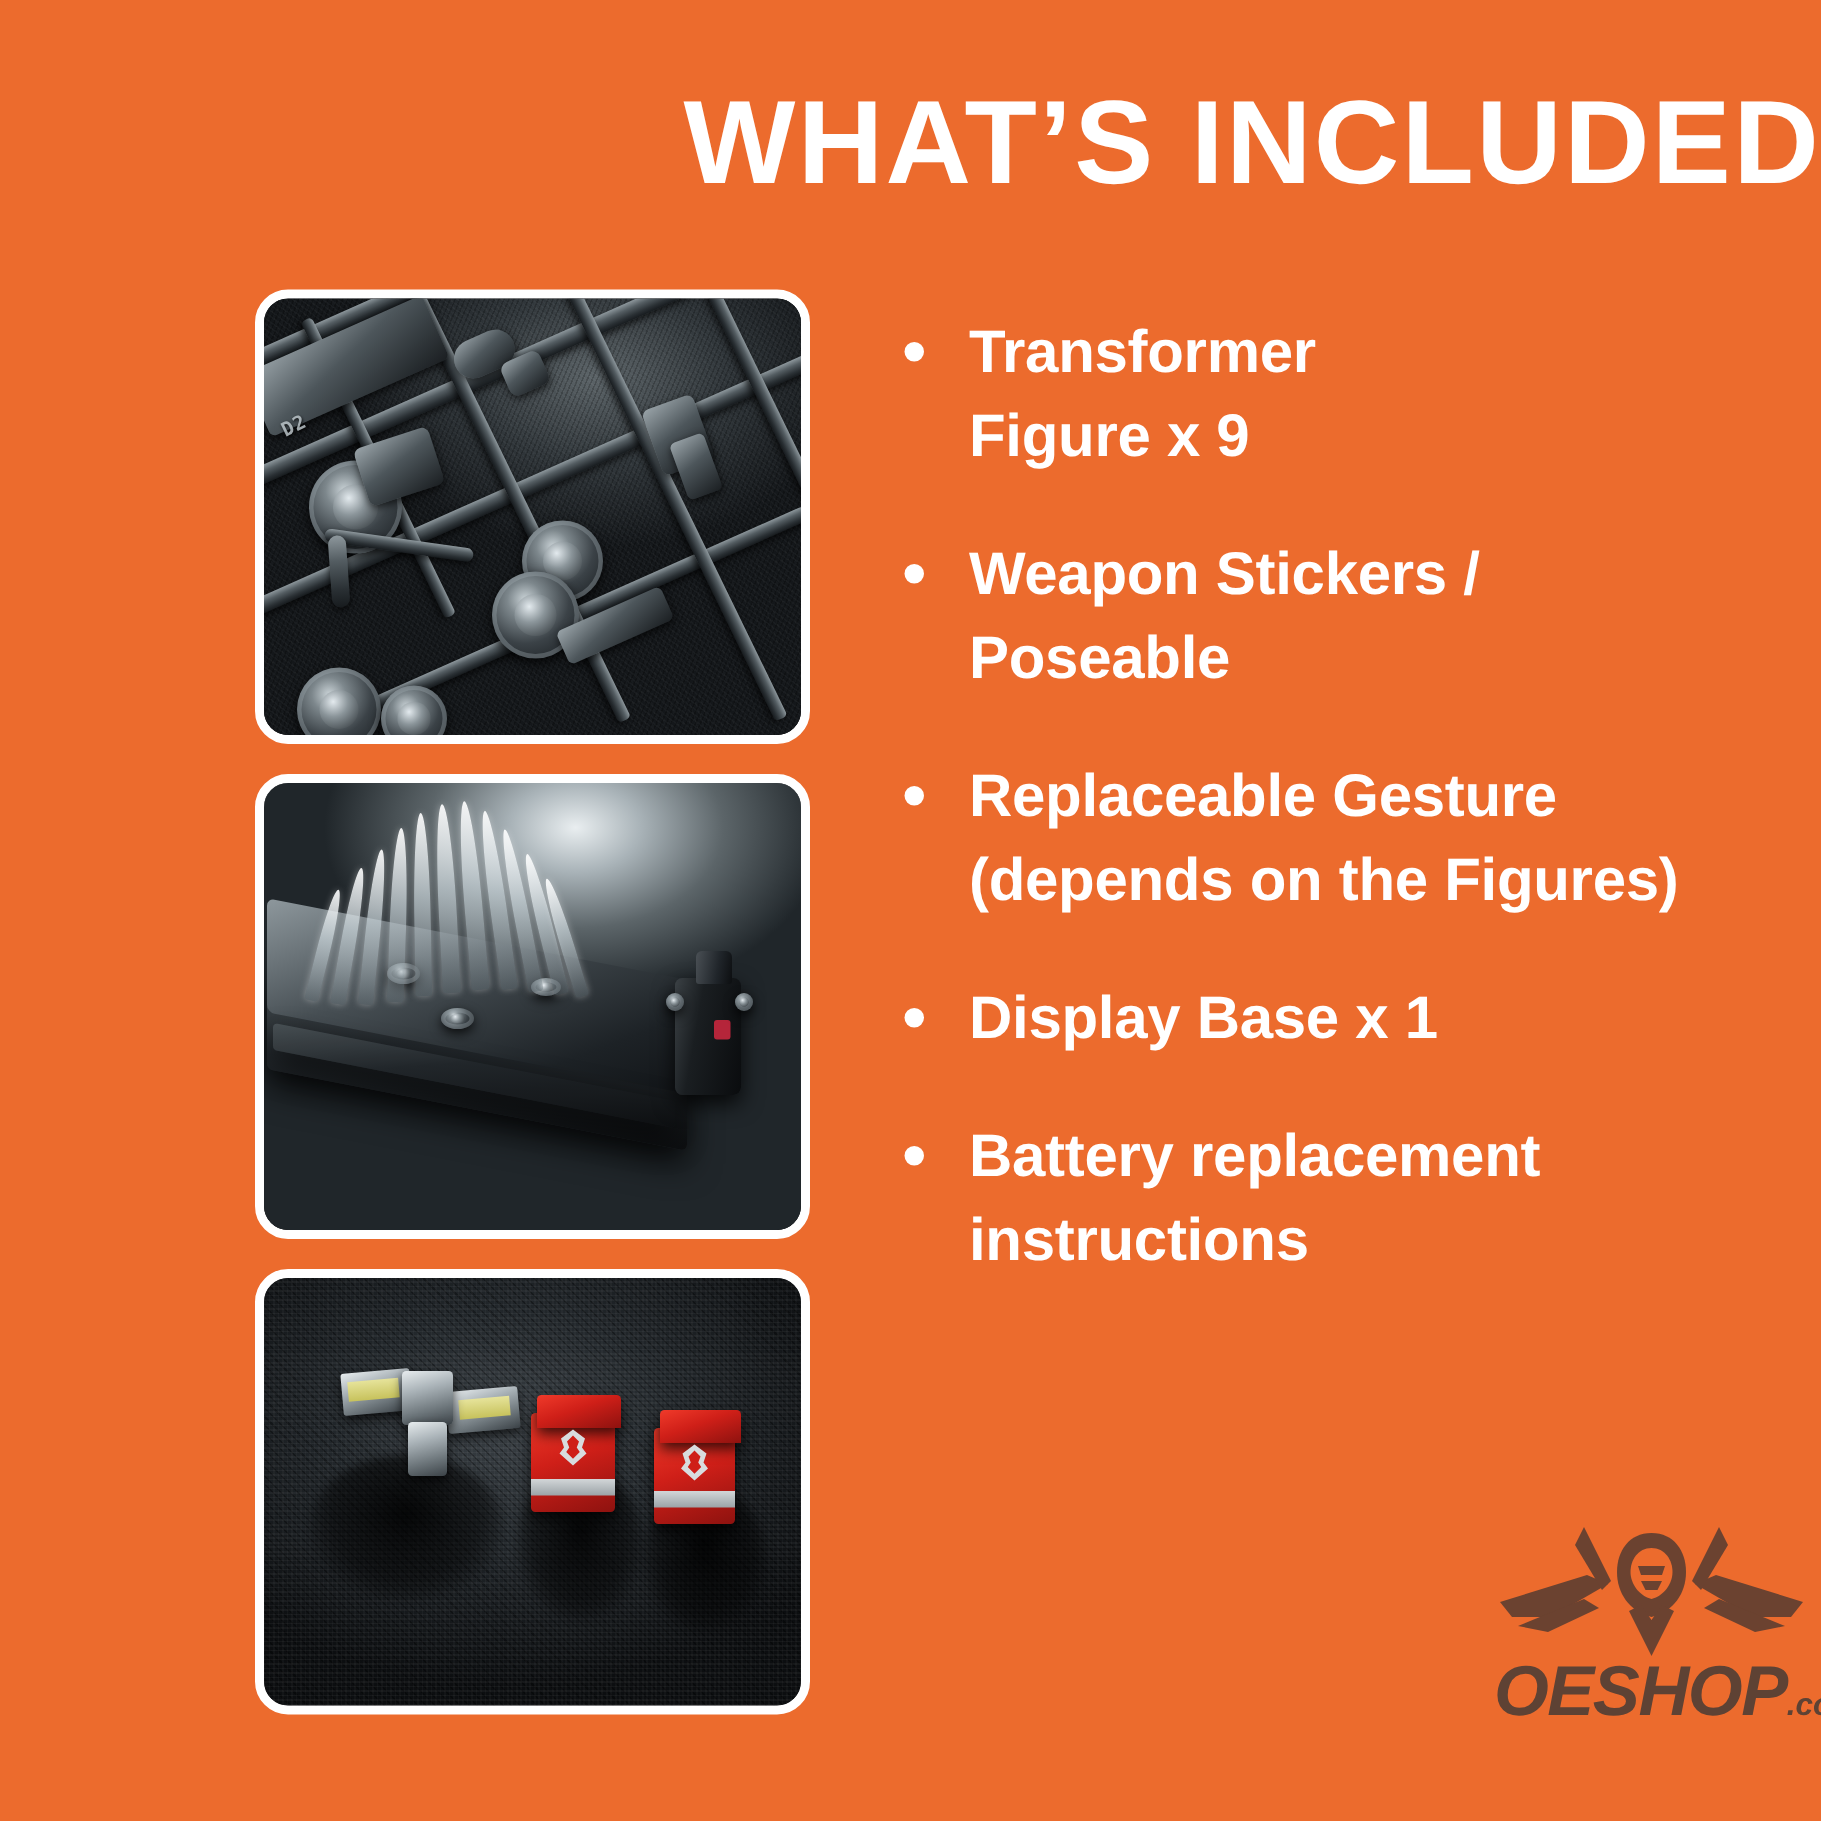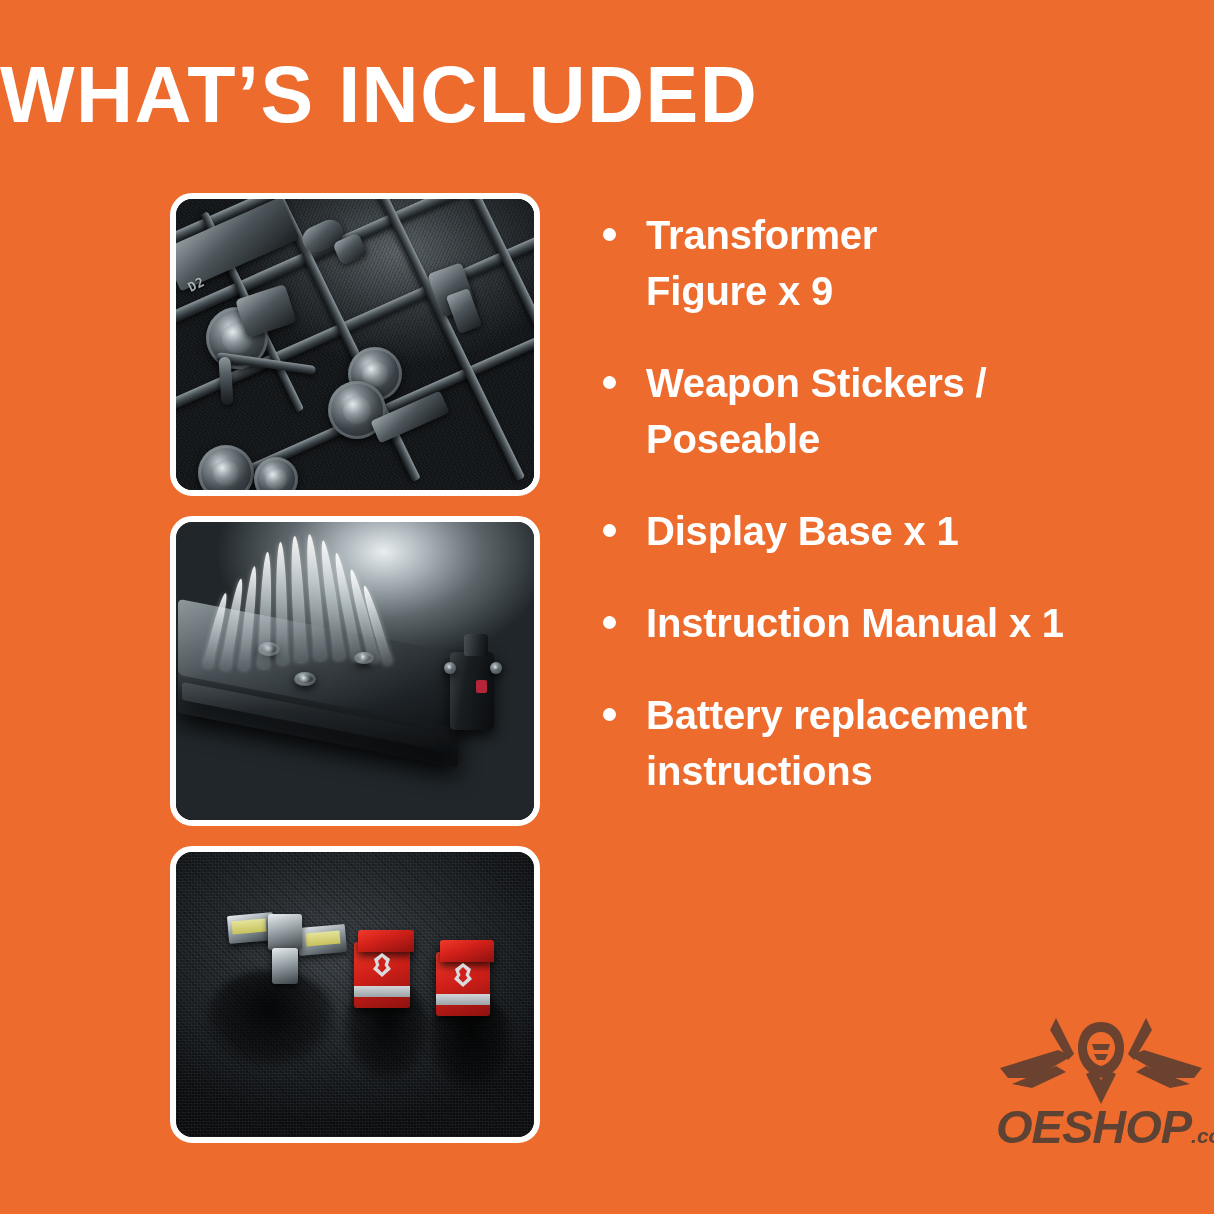--- a/index.html
+++ b/index.html
@@ -21,21 +21,21 @@
     background: #EC6B2D;
     overflow: hidden;
   }
 
   
   .title {
     position: absolute;
     left: 0;
     top: 52px;
     width: 1214px;
-    text-align: left;
+    text-align: right;
     color: #FFFFFF;
     font-family: "Liberation Sans", sans-serif;
     font-size: 79px;
     font-weight: bold;
     letter-spacing: 1.5px;
     line-height: 86px;
     white-space: nowrap;
   }
 
   
@@ -382,30 +382,31 @@
       <span class="bullet-text">Transformer
 Figure x 9</span>
     </div>
 
     <div class="bullet-item">
       <span class="bullet-dot"></span>
       <span class="bullet-text">Weapon Stickers /
 Poseable</span>
     </div>
 
+    <div class="bullet-item">
+      <span class="bullet-dot"></span>
+      <span class="bullet-text">Replaceable Gesture
+(depends on the Figures)</span>
+    </div>
 
     <div class="bullet-item">
       <span class="bullet-dot"></span>
       <span class="bullet-text">Display Base x 1</span>
     </div>
 
-    <div class="bullet-item">
-      <span class="bullet-dot"></span>
-      <span class="bullet-text">Instruction Manual x 1</span>
-    </div>
 
 
     <div class="bullet-item">
       <span class="bullet-dot"></span>
       <span class="bullet-text">Battery replacement
 instructions</span>
     </div>
 
   </div>
 

